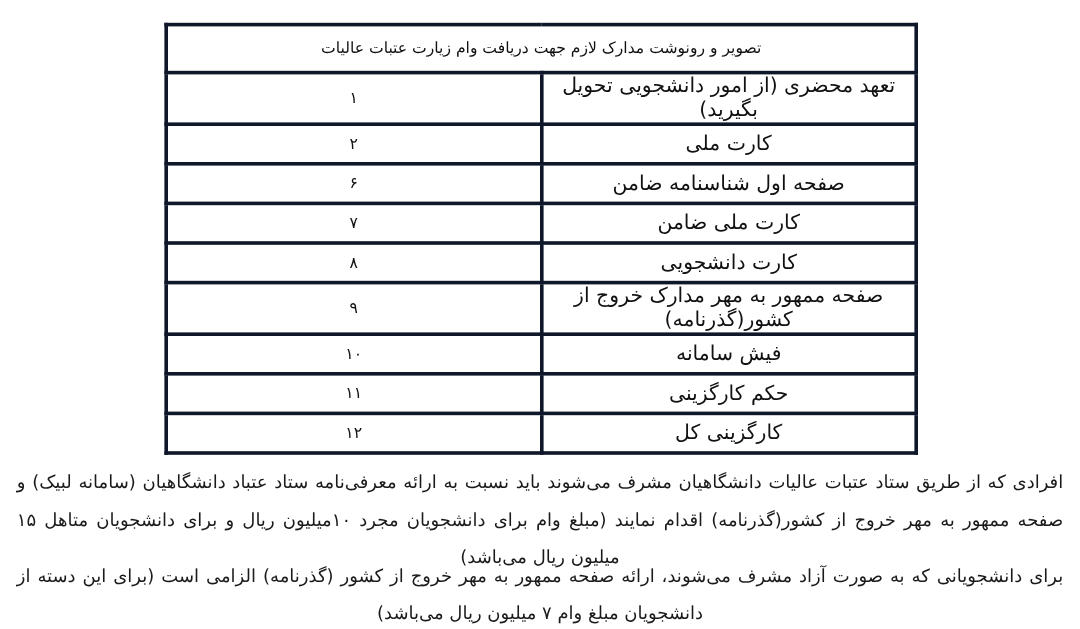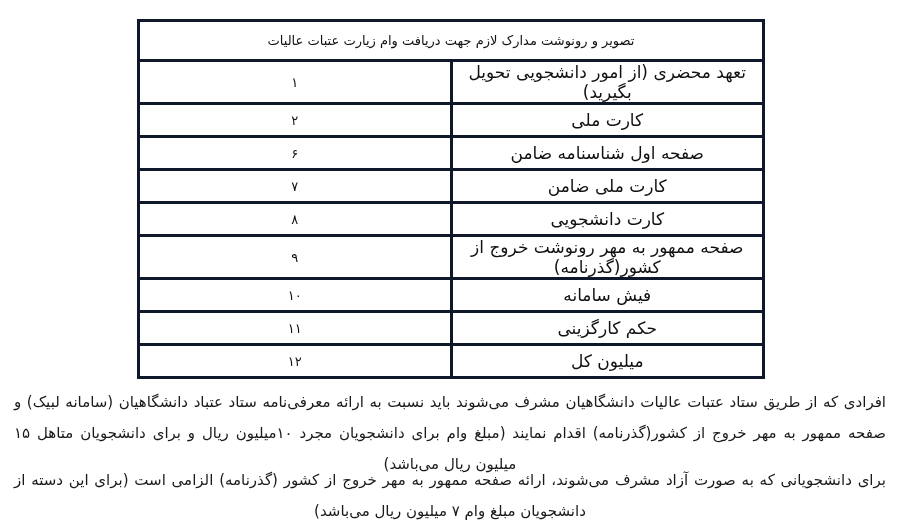--- a/index.html
+++ b/index.html
@@ -109,33 +109,33 @@
         </tr>
         <tr>
           <td class="row-title">کارت ملی ضامن</td>
           <td class="row-num">۷</td>
         </tr>
         <tr>
           <td class="row-title">کارت دانشجویی</td>
           <td class="row-num">۸</td>
         </tr>
         <tr>
-          <td class="row-title">صفحه ممهور به مهر رونوشت خروج از کشور(گذرنامه)</td>
+          <td class="row-title">صفحه ممهور به مهر مدارک خروج از کشور(گذرنامه)</td>
           <td class="row-num">۹</td>
         </tr>
         <tr>
           <td class="row-title">فیش سامانه</td>
           <td class="row-num">۱۰</td>
         </tr>
         <tr>
           <td class="row-title">حکم کارگزینی</td>
           <td class="row-num">۱۱</td>
         </tr>
         <tr>
-          <td class="row-title">میلیون کل</td>
+          <td class="row-title">کارگزینی کل</td>
           <td class="row-num">۱۲</td>
         </tr>
       </tbody>
   </table>
 </div>
 
 <p class="para" id="para-1">افرادی که از طریق ستاد عتبات عالیات دانشگاهیان مشرف می‌شوند باید نسبت به ارائه معرفی‌نامه ستاد عتباد دانشگاهیان (سامانه لبیک) و صفحه ممهور به مهر خروج از کشور(گذرنامه) اقدام نمایند (مبلغ وام برای دانشجویان مجرد ۱۰میلیون ریال و برای دانشجویان متاهل ۱۵ میلیون ریال می‌باشد)</p>
 
 <p class="para" id="para-2">برای دانشجویانی که به صورت آزاد مشرف می‌شوند، ارائه صفحه ممهور به مهر خروج از کشور (گذرنامه) الزامی است (برای این دسته از دانشجویان مبلغ وام ۷ میلیون ریال می‌باشد)</p>
 

